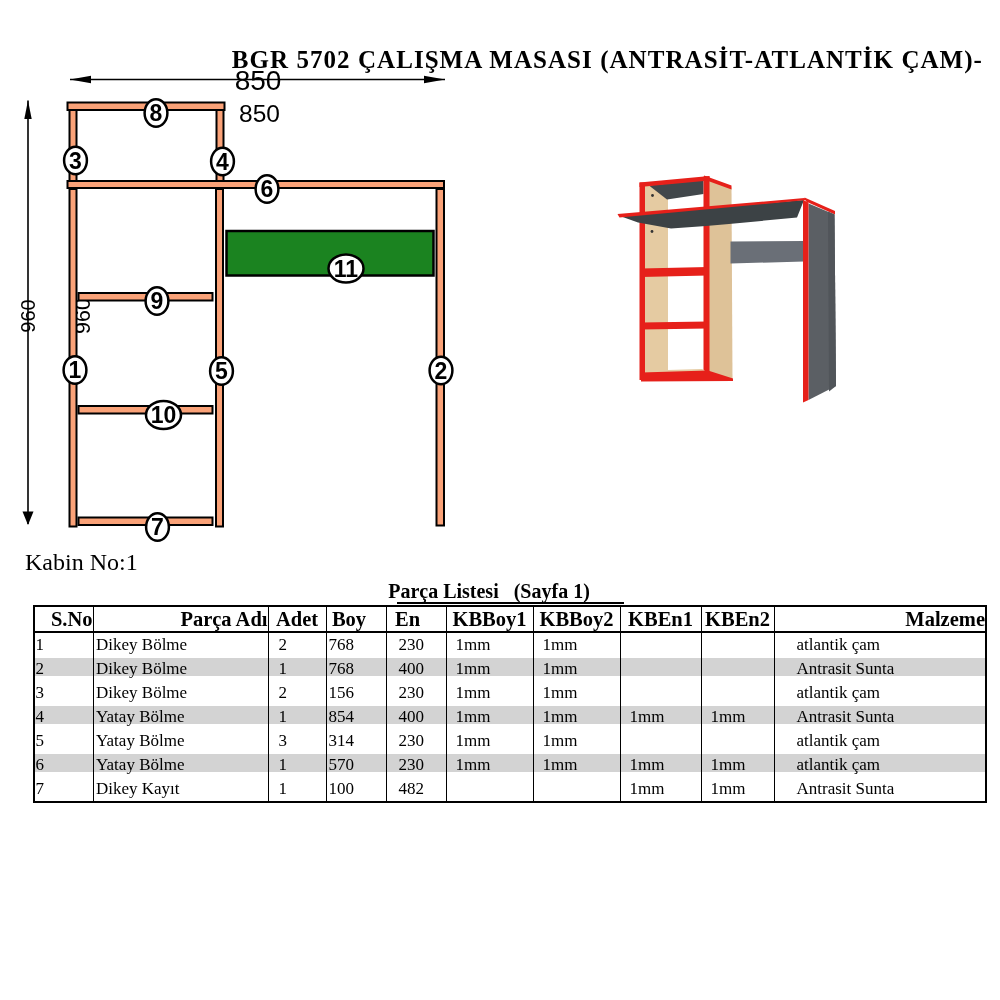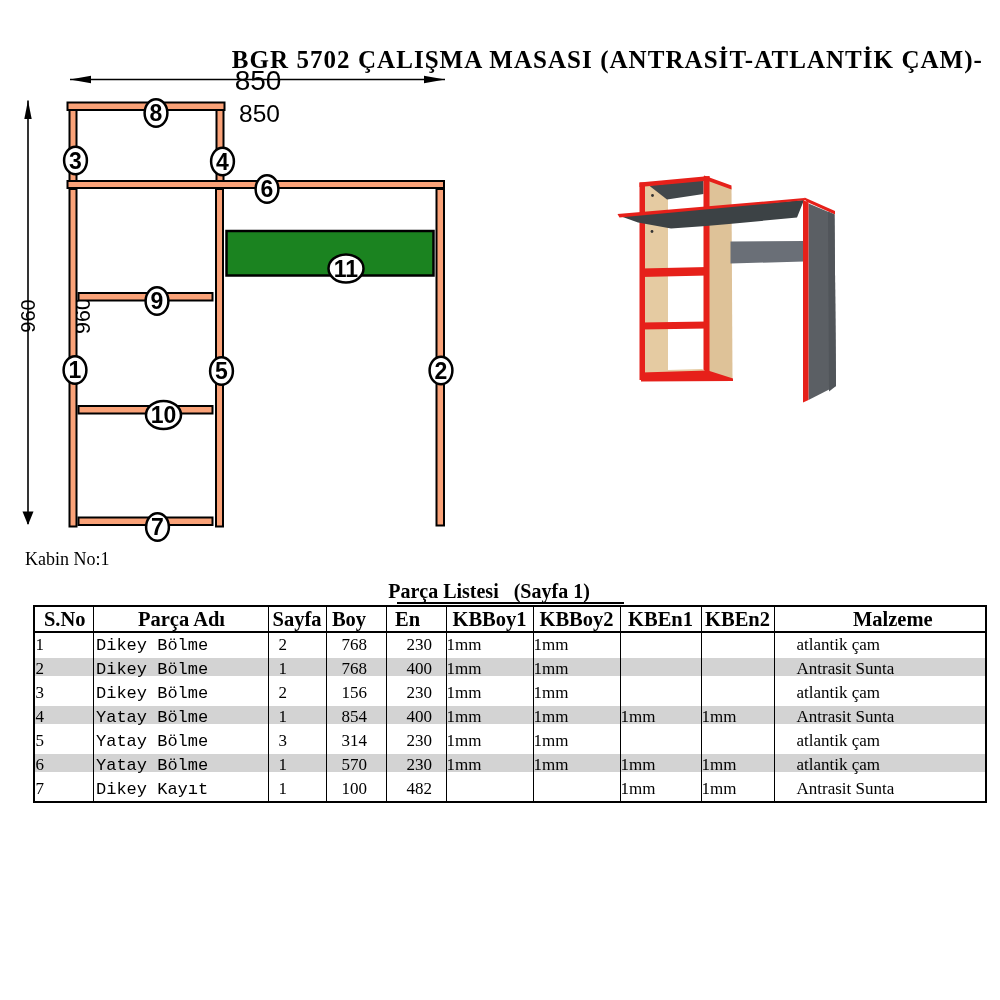--- a/index.html
+++ b/index.html
@@ -1,33 +1,33 @@
 <!DOCTYPE html>
 <html><head>
 <meta charset="utf-8">
 <style>
   html,body{margin:0;padding:0;background:#fff;}
   body{width:1000px;height:1000px;position:relative;font-family:"Liberation Serif",serif;}
   #title{position:absolute;left:0;top:46px;width:983px;text-align:right;font-weight:bold;font-size:25px;letter-spacing:1.05px;font-family:"Liberation Serif",serif;white-space:nowrap;}
-  #kabin{position:absolute;left:25px;top:549px;font-size:18px;font-family:"Liberation Serif",serif;}
+  #kabin{position:absolute;left:25px;top:549px;font-size:24px;font-family:"Liberation Serif",serif;}
   #plist{position:absolute;left:0;top:580px;width:978px;text-align:center;font-weight:bold;font-size:20px;font-family:"Liberation Serif",serif;}
   #punder{position:absolute;left:397px;top:601.5px;width:227px;height:2px;background:#000;}
   table{position:absolute;left:33px;top:605px;border-collapse:collapse;table-layout:fixed;font-family:"Liberation Serif",serif;}
   table{border:2px solid #000;}
   td,th{border-left:1.5px solid #000;border-right:1.5px solid #000;padding:0;margin:0;overflow:hidden;white-space:nowrap;}
   th{font-size:20.5px;font-weight:bold;height:24px;text-align:center;border-bottom:2px solid #000;}
   td{font-size:17px;height:24px;vertical-align:middle;}
   tr.g td{background:linear-gradient(to bottom,#fff 0px,#fff 1px,#d3d3d3 1px,#d3d3d3 19.5px,#fff 19.5px,#fff 24px);}
-  th.l{text-align:center;padding-left:2px;}
+  th.l{text-align:right;padding-left:2px;}
   td.c1{padding-left:0.5px;}
-  td.c2{padding-left:2.5px;font-family:Liberation Mono, monospace;}
+  td.c2{padding-left:2.5px;}
   td.c3{padding-left:10px;}
-  td.c4{padding-left:15px;}
-  td.c5{padding-left:20px;}
-  td.m{padding-left:0;margin-left:20px;}
+  td.c4{padding-left:2px;}
+  td.c5{padding-left:12px;}
+  td.m{padding-left:9px;margin-left:20px;}
   td.mz{padding-left:22px;}
 </style>
 </head>
 <body>
 
 <div id="title">BGR 5702 ÇALIŞMA MASASI (ANTRASİT-ATLANTİK ÇAM)-</div>
 
 <svg width="1000" height="580" style="position:absolute;left:0;top:0" xmlns="http://www.w3.org/2000/svg">
 
   <g>
@@ -182,28 +182,28 @@
       <col style="width:87px">
       <col style="width:87px">
       <col style="width:81px">
       <col style="width:73px">
       <col style="width:212px">
   </colgroup>
   <tbody>
       <tr>
     <th class="l">S.No</th>
         <th class="l">Parça Adı</th>
-        <th>Sayfa</th>
+        <th>Adet</th>
         <th style="padding-right:14px">Boy</th>
         <th style="padding-right:17px">En</th>
         <th>KBBoy1</th>
         <th>KBBoy2</th>
         <th>KBEn1</th>
         <th>KBEn2</th>
-        <th style="text-align:center;padding-left:26px;">Malzeme</th>
+        <th style="text-align:right;padding-left:26px;">Malzeme</th>
   </tr>
   <tr style="height:23px">
     <td class="c1">1</td>
         <td class="c2">Dikey Bölme</td>
         <td class="c3">2</td>
         <td class="c4">768</td>
         <td class="c5">230</td>
         <td class="m">1mm</td>
         <td class="m">1mm</td>
         <td class="m"></td>

